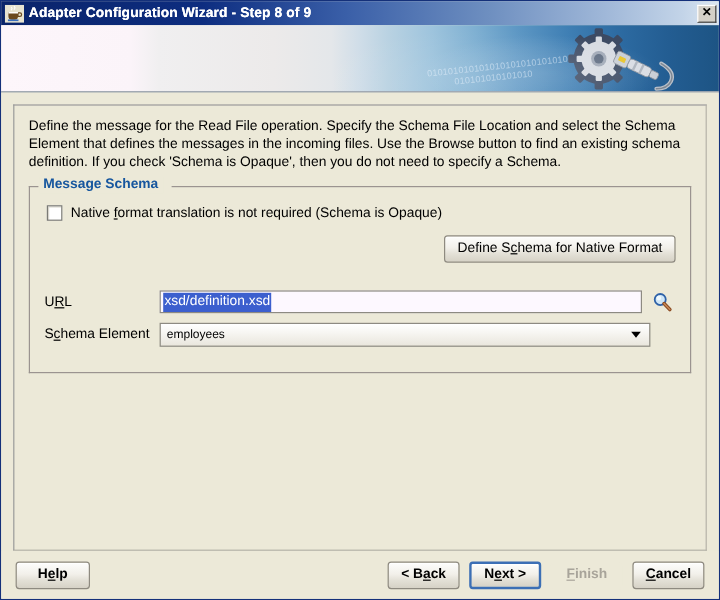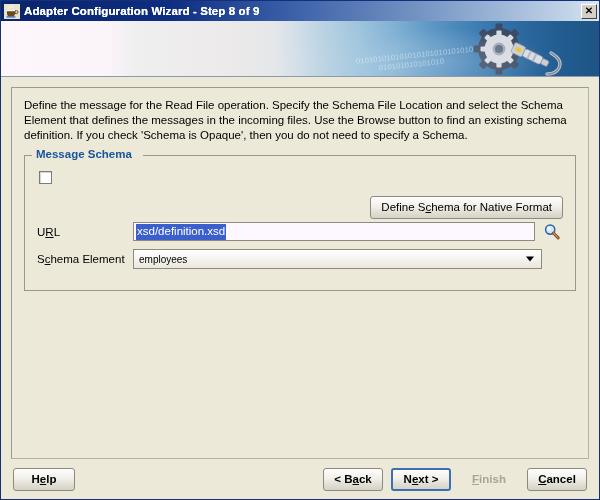--- a/index.html
+++ b/index.html
@@ -261,21 +261,21 @@
   }
   .btn.focused {
     border: 2px solid #3c6fb5;
     padding: 2px 9px 3px 9px;
   }
 
   .row-defbtn {
     display: flex;
     justify-content: flex-end;
     margin-top: 12px;
-    margin-bottom: 2px;
+    margin-bottom: 22px;
   }
   .def-btn { min-width: 186px; text-align: center; }
 
   
   .field-row {
     display: flex;
     align-items: center;
     margin-bottom: 7px;
   }
   .field-label {
@@ -433,20 +433,21 @@
 
         <p class="desc">Define the message for the Read File operation.  Specify the Schema File Location and select the Schema Element that defines the messages in the incoming files. Use the Browse button to find an existing schema definition. If you check 'Schema is Opaque', then you do not need to specify a Schema.</p>
 
         <div class="groupbox">
           <span class="gb-top-left"></span>
           <span class="gb-top-right"></span>
           <span class="gb-legend">Message Schema</span>
 
           <div class="row-check">
             <span class="checkbox"></span>
+            <span class="check-label"><span>Native </span><u class="mn">f</u><span>ormat translation is not required (Schema is Opaque)</span></span>
           </div>
 
           <div class="row-defbtn">
             <div class="btn def-btn"><span>Define S</span><u class="mn">c</u><span>hema for Native Format</span></div>
           </div>
 
           <div class="field-row">
             <span class="field-label"><span>U</span><u class="mn">R</u><span>L</span></span>
             <div class="textfield">
               <span class="sel-text">xsd/definition.xsd</span>

